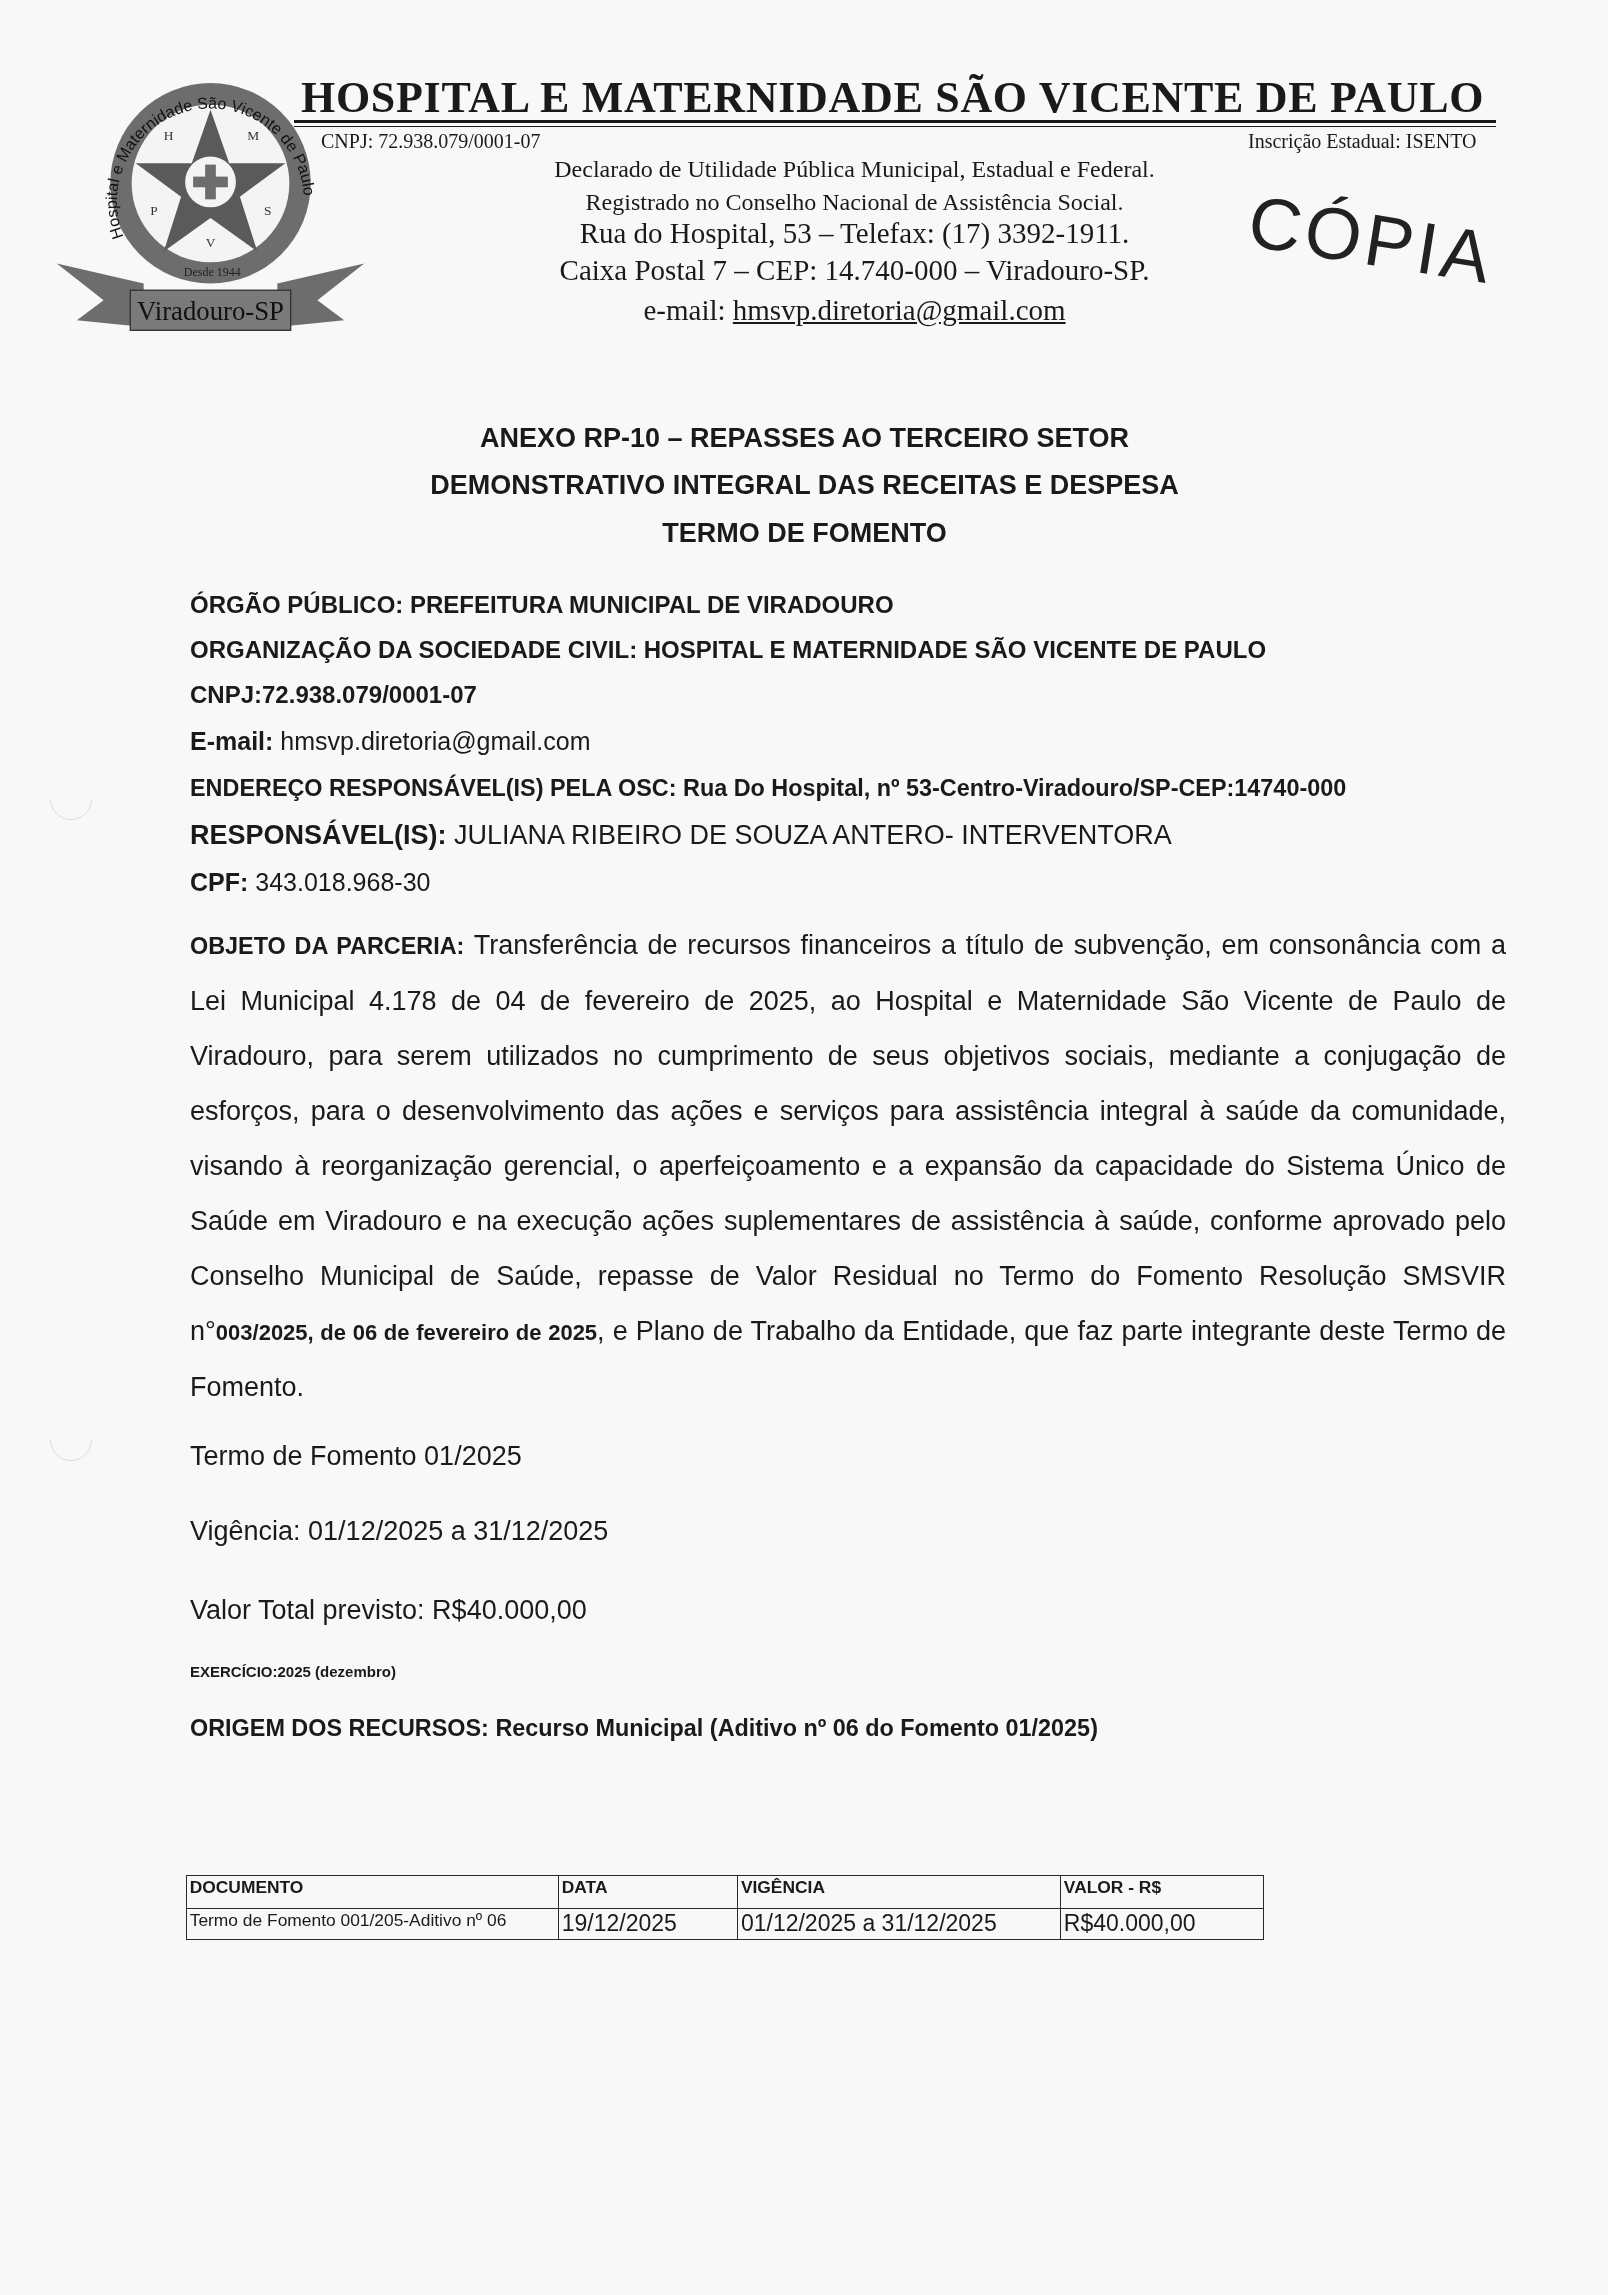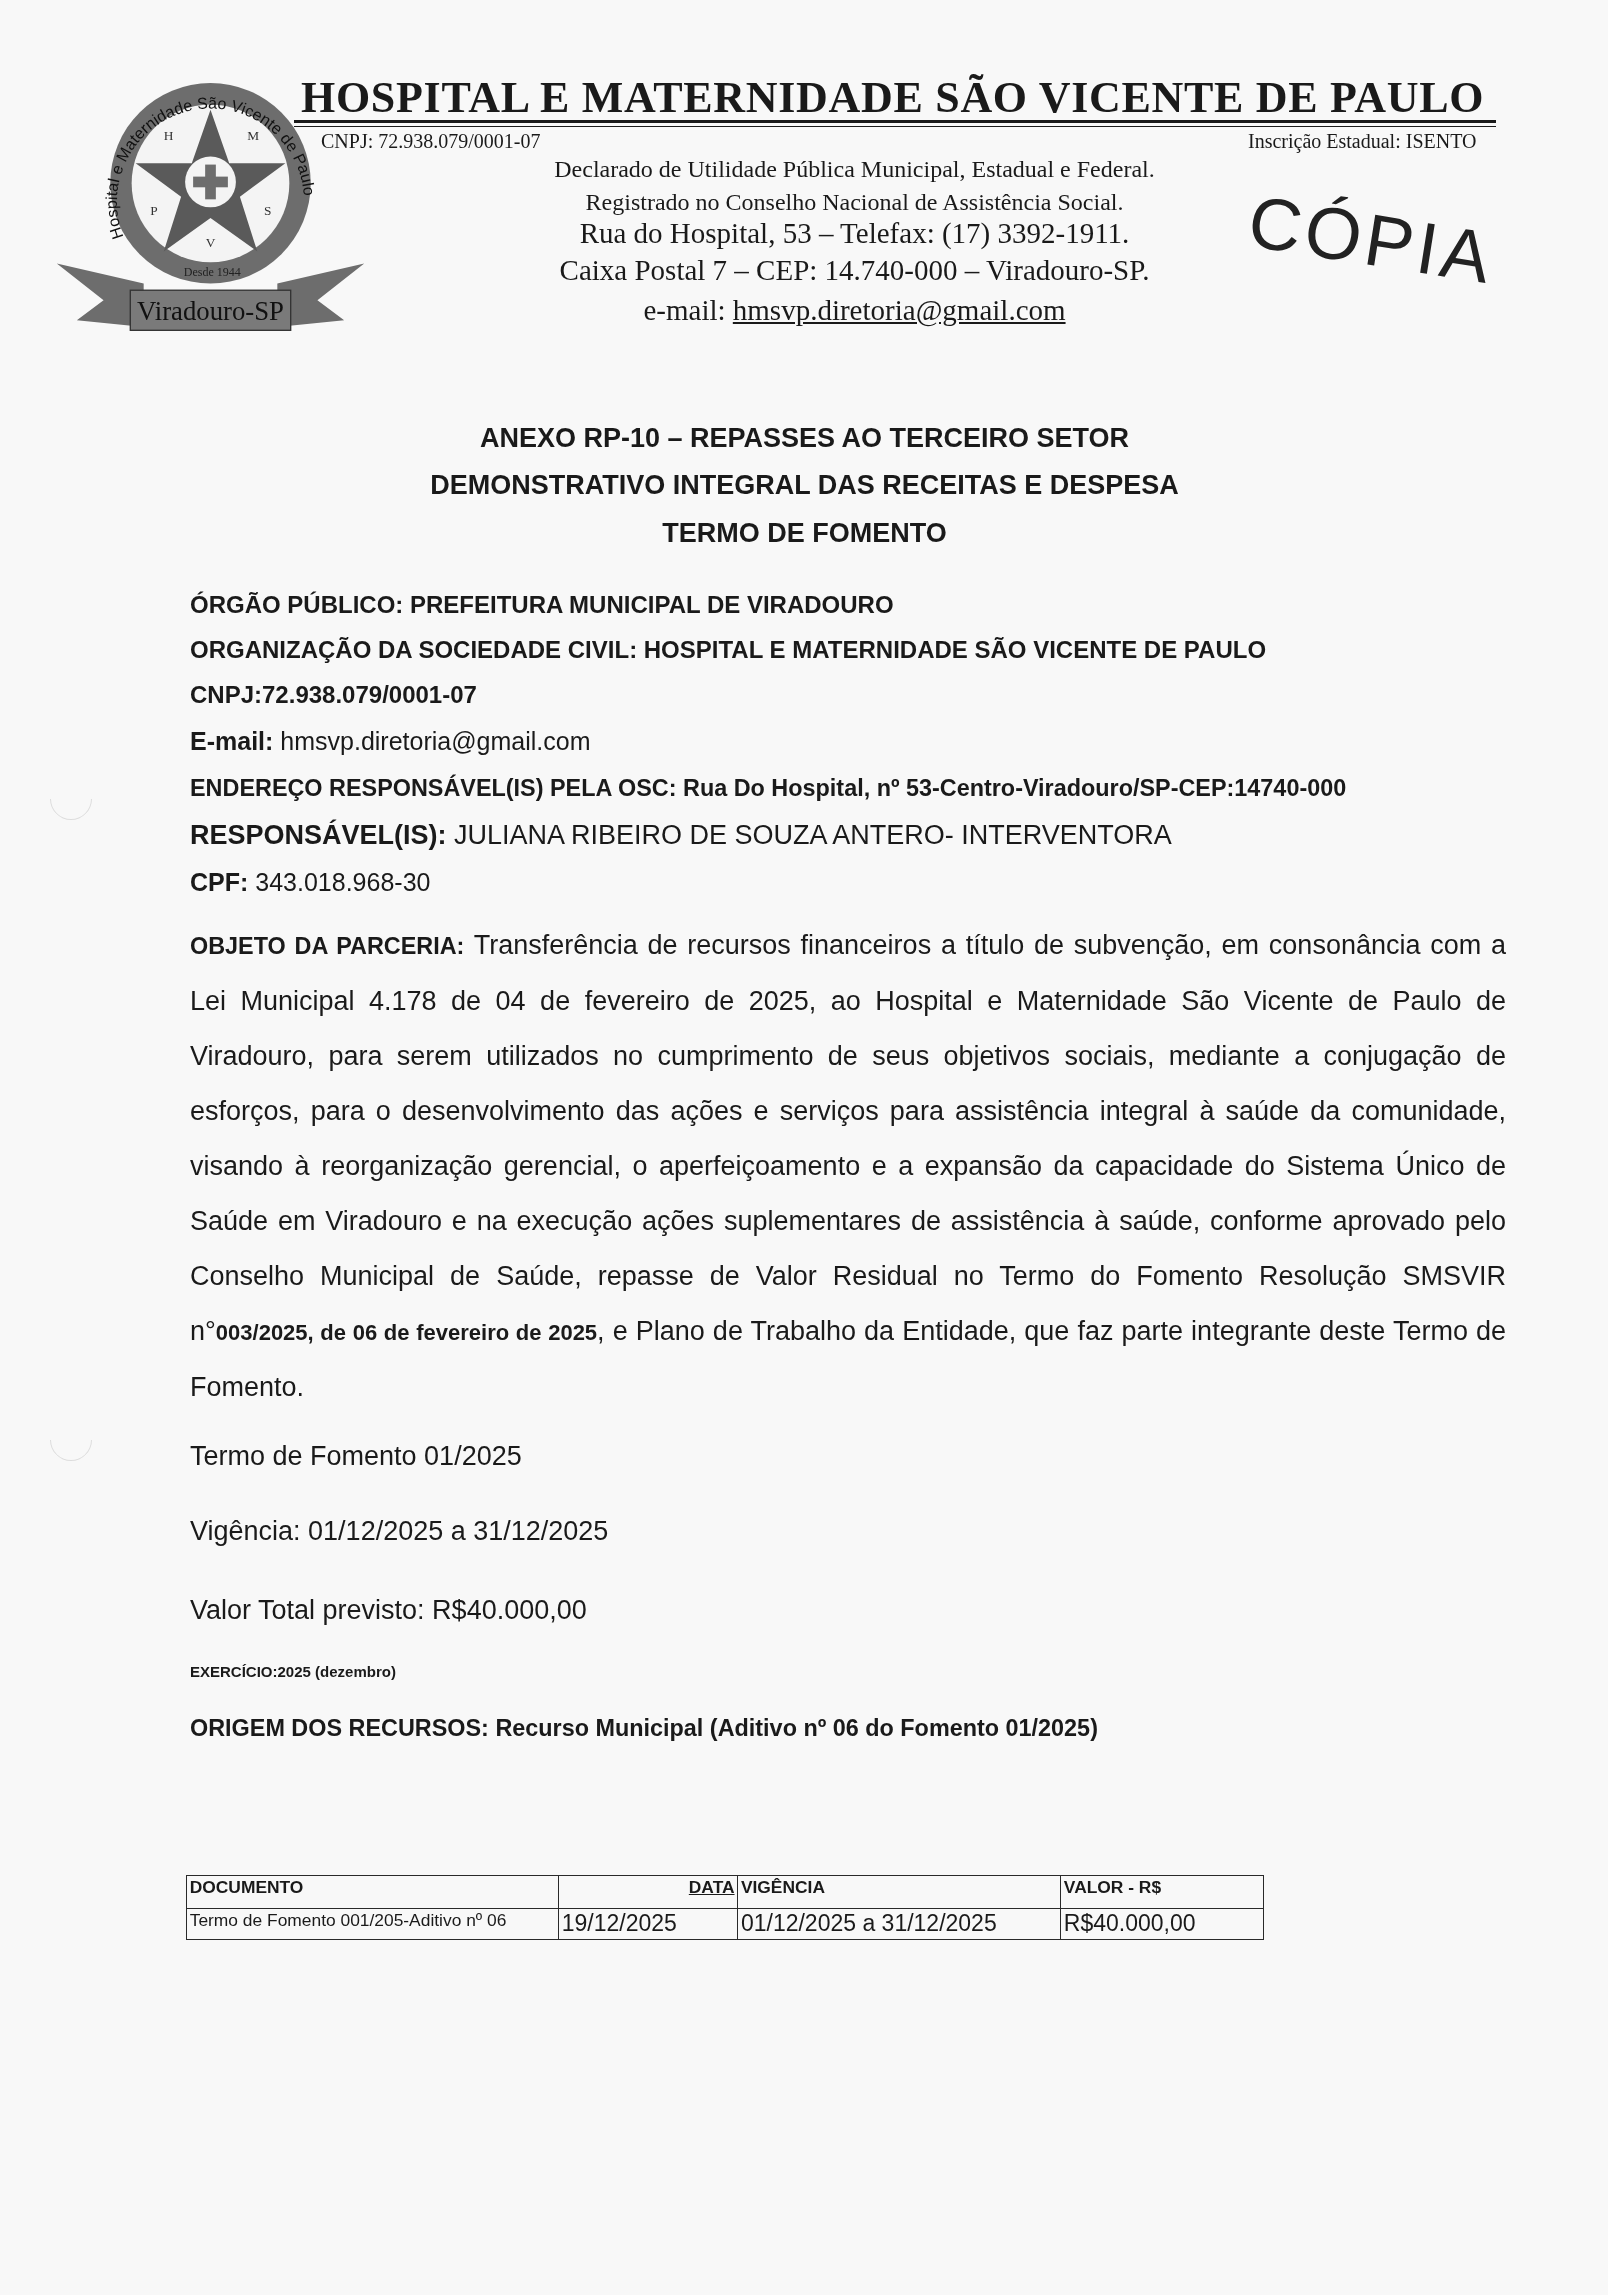--- a/index.html
+++ b/index.html
@@ -85,21 +85,21 @@
     width: 1078px;
   }
   .tbl td, .tbl th {
     border: 1.3px solid #2a2a2a;
     padding: 1.3px 2.7px;
     text-align: left;
     vertical-align: top;
     white-space: nowrap;
   }
   .tbl th { font-size: 17.4px; font-weight: bold; height: 29px; }
-  .tbl th.center { text-align: right; text-decoration: underline; }
+  .tbl th.center { text-align: left; }
   .tbl td { font-size: 23px; height: 28px; }
   .tbl td.small { font-size: 17.4px; }
 
   .hole { width: 40px; height: 40px; border-radius: 50%; border: 1.3px solid #ddd; border-left-color: transparent; border-top-color: transparent; transform: rotate(45deg); }
 </style>
 </head>
 <body>
 
 <svg class="abs logo" viewBox="0 0 480 410">
   <circle cx="240" cy="180" r="150" fill="#6d6d6d"></circle>

